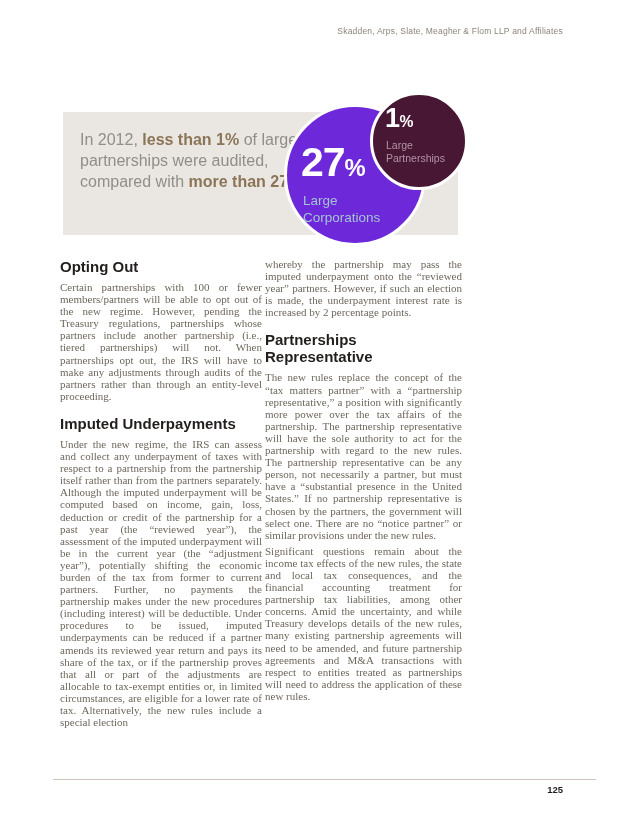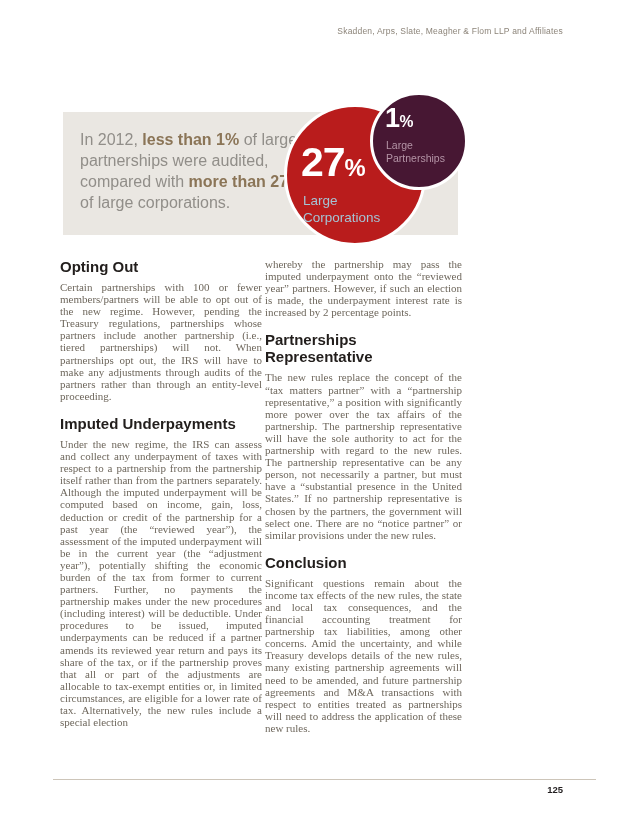--- a/index.html
+++ b/index.html
@@ -11,21 +11,21 @@
                color:#8c8479;}
 
   
   .callout-box{position:absolute;left:63px;top:112px;width:395px;height:123px;background:#eae7e2;}
   .callout-text{position:absolute;left:80px;top:129px;font-size:16px;line-height:21px;
                 color:#918e89;}
   .callout-text b{color:#8b7557;font-weight:bold;}
 
   
   .bubble{position:absolute;border-radius:50%;border:3px solid #ffffff;}
-  .bubble-large{left:284px;top:104px;width:136px;height:136px;background:#b91c1c;}
+  .bubble-large{left:284px;top:104px;width:136px;height:136px;background:#6d28d9;}
   .bubble-small{left:370px;top:92px;width:92px;height:92px;background:#471733;}
   .pct{position:absolute;color:#ffffff;font-weight:bold;white-space:nowrap;}
   .bubble-large .pct{left:14px;top:32px;font-size:41px;letter-spacing:-1px;}
   .bubble-small .pct{left:12px;top:8px;font-size:27px;letter-spacing:-.5px;}
   .pct .unit{font-size:58%;}
   .blabel{position:absolute;font-weight:normal;}
   .bubble-large .blabel{left:16px;top:85px;font-size:13.5px;line-height:17px;color:#a5c3d4;}
   .bubble-small .blabel{left:13px;top:44px;font-size:10.5px;line-height:13px;color:#b494a6;}
   .blabel span{display:block;}
 
@@ -49,21 +49,20 @@
 
 <div class="page">
 
   <div class="header-firm">Skadden, Arps, Slate, Meagher &amp; Flom LLP and Affiliates</div>
 
   <div class="callout-box"></div>
   <div class="callout-text" id="callout">
       <div><span>In 2012, </span><b>less than 1%</b><span> of large</span></div>
       <div><span>partnerships were audited,</span></div>
       <div><span>compared with </span><b>more than 27%</b></div>
-      <div><span>of large corporations.</span></div>
     </div>
 
   <div class="bubble bubble-large">
     <div class="pct"><span>27</span><span class="unit">%</span></div>
     <div class="blabel">
       <span>Large</span>
       <span>Corporations</span>
     </div>
   </div>
 
@@ -87,21 +86,20 @@
     </div>
   <div class="col col-right" id="col-right">
       <div class="sec">
         <p>whereby the partnership may pass the imputed underpayment onto the “reviewed year” partners. However, if such an election is made, the underpayment interest rate is increased by 2 percentage points.</p>
       </div>
       <div class="sec">
         <h3>Partnerships Representative</h3>
         <p>The new rules replace the concept of the “tax matters partner” with a “partnership representative,” a position with significantly more power over the tax affairs of the partnership. The partnership representative will have the sole authority to act for the partnership with regard to the new rules. The partnership representative can be any person, not necessarily a partner, but must have a “substantial presence in the United States.” If no partnership representative is chosen by the partners, the government will select one. There are no “notice partner” or similar provisions under the new rules.</p>
       </div>
       <div class="sec">
-        <h3>Conclusion</h3>
         <p>Significant questions remain about the income tax effects of the new rules, the state and local tax consequences, and the financial accounting treatment for partnership tax liabilities, among other concerns. Amid the uncertainty, and while Treasury develops details of the new rules, many existing partnership agreements will need to be amended, and future partnership agreements and M&amp;A transactions with respect to entities treated as partnerships will need to address the application of these new rules.</p>
       </div>
     </div>
 
   <div class="footer-rule"></div>
   <div class="page-number">125</div>
 
 </div>
 
 </body></html>

